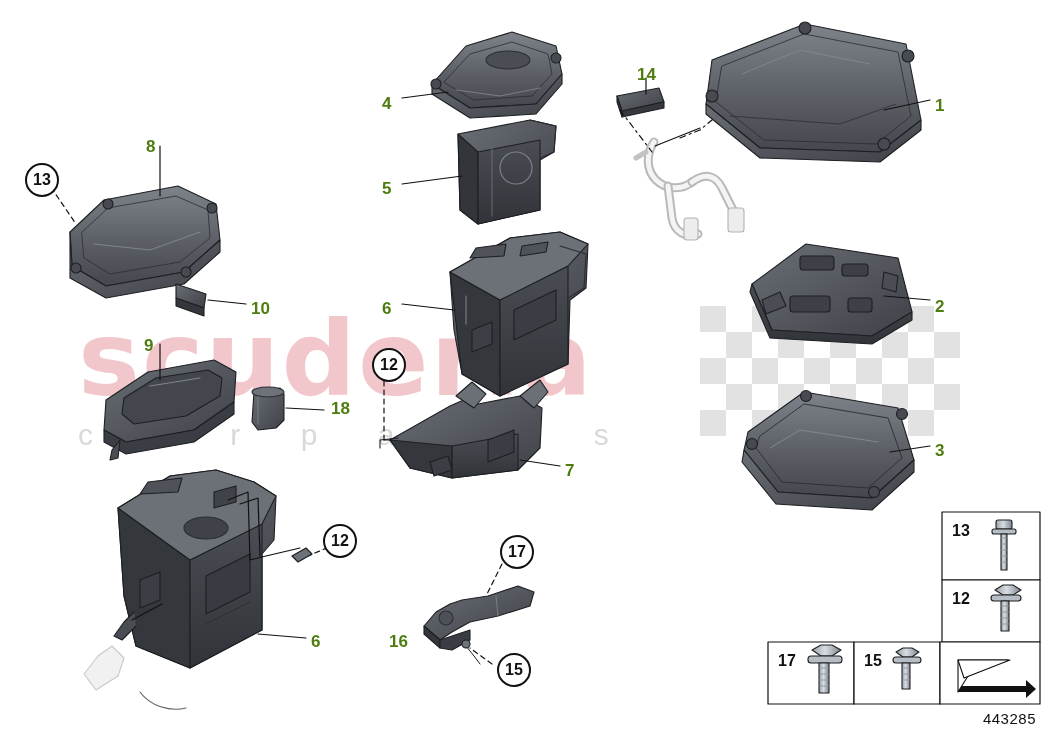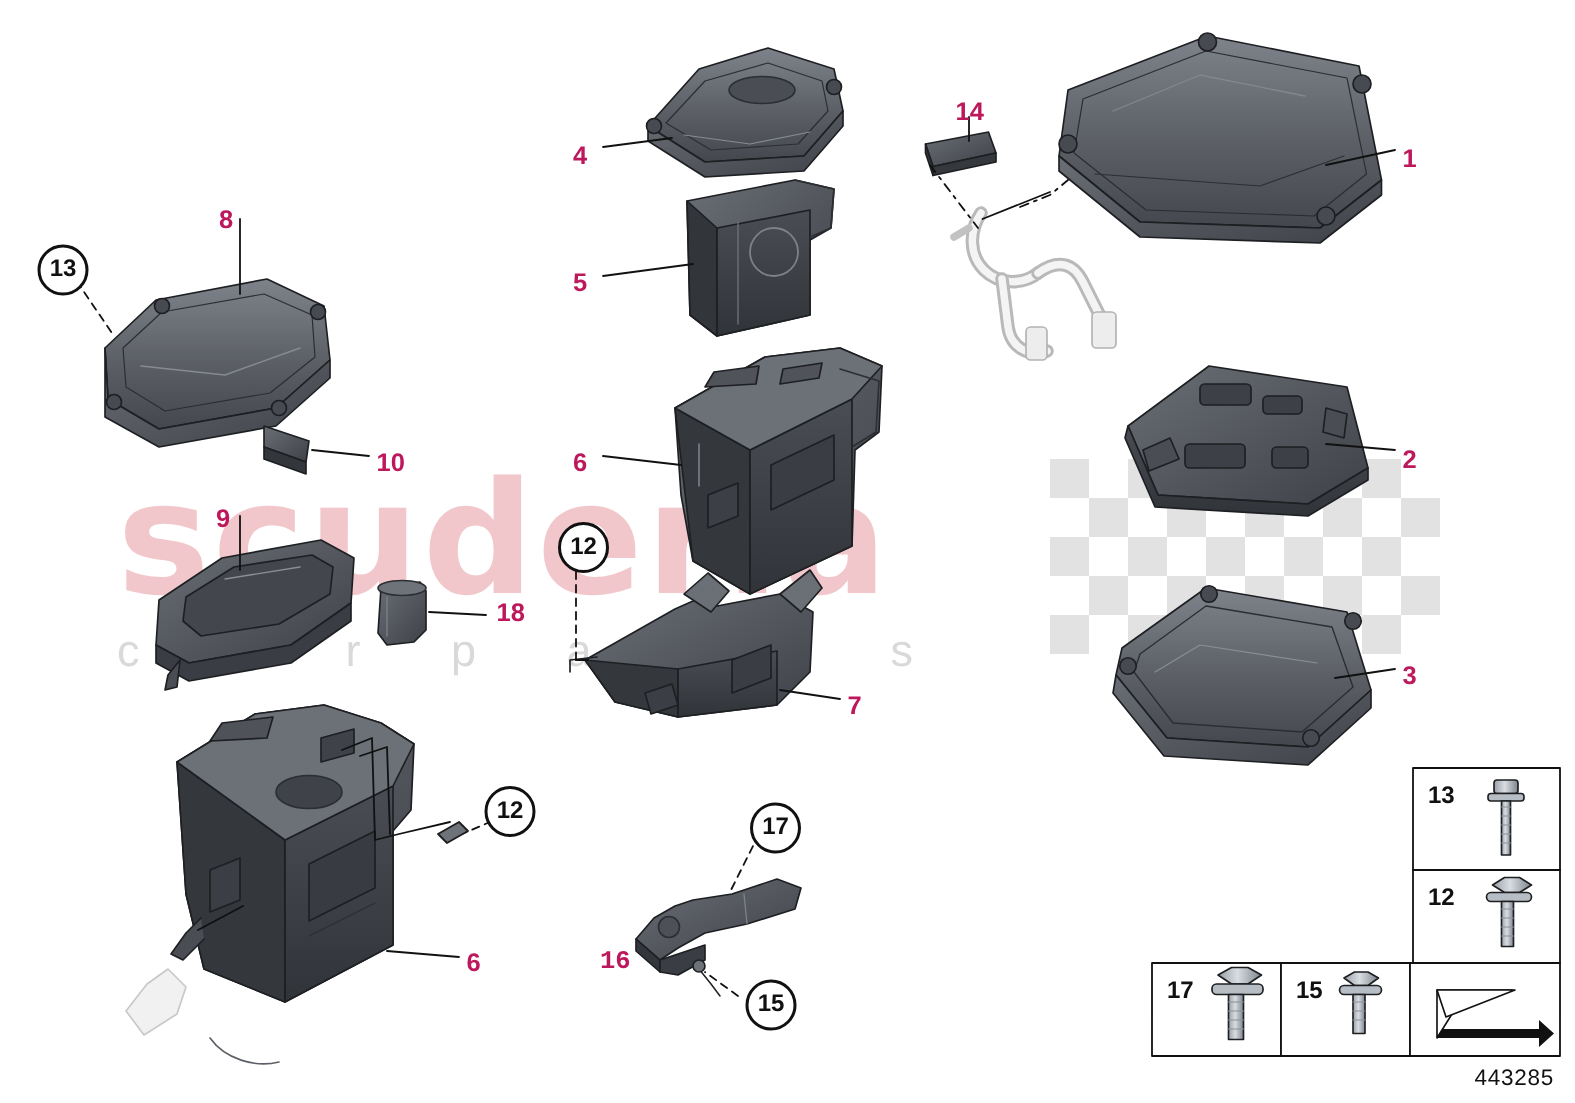--- a/index.html
+++ b/index.html
@@ -40,21 +40,21 @@
     font-family: "Liberation Sans", sans-serif;
   }
   #wm-flag {
     left: 690px;
     top: 300px;
   }
   .label {
     position: absolute;
     font-size: 17px;
     font-weight: bold;
-    color: #be185d;
+    color: #4d7c0f;
     font-family: "Liberation Sans", sans-serif;
   }
   .circle-label {
     position: absolute;
     width: 34px;
     height: 34px;
     border: 2px solid #111;
     border-radius: 50%;
     box-sizing: border-box;
     text-align: center;
@@ -382,21 +382,21 @@
       <div class="label" style="left: 935px; top: 297px;">2</div>
       <div class="label" style="left: 935px; top: 441px;">3</div>
       <div class="label" style="left: 382px; top: 94px;">4</div>
       <div class="label" style="left: 382px; top: 179px;">5</div>
       <div class="label" style="left: 382px; top: 299px;">6</div>
       <div class="label" style="left: 565px; top: 461px;">7</div>
       <div class="label" style="left: 146px; top: 137px;">8</div>
       <div class="label" style="left: 144px; top: 336px;">9</div>
       <div class="label" style="left: 251px; top: 299px;">10</div>
       <div class="label" style="left: 311px; top: 632px;">6</div>
-      <div class="label" style="left: 400px; top: 632px; font-family: Liberation Mono, monospace;">16</div>
+      <div class="label" style="left: 389px; top: 632px;">16</div>
       <div class="label" style="left: 331px; top: 399px;">18</div>
       <div class="label" style="left: 637px; top: 65px;">14</div>
       <div class="circle-label" style="left: 25px; top: 163px;">13</div>
       <div class="circle-label" style="left: 372px; top: 348px;">12</div>
       <div class="circle-label" style="left: 323px; top: 524px;">12</div>
       <div class="circle-label" style="left: 500px; top: 535px;">17</div>
       <div class="circle-label" style="left: 497px; top: 653px;">15</div>
     </div>
 
   <div class="legend-cell-label" style="left:952px; top:522px;">13</div>

